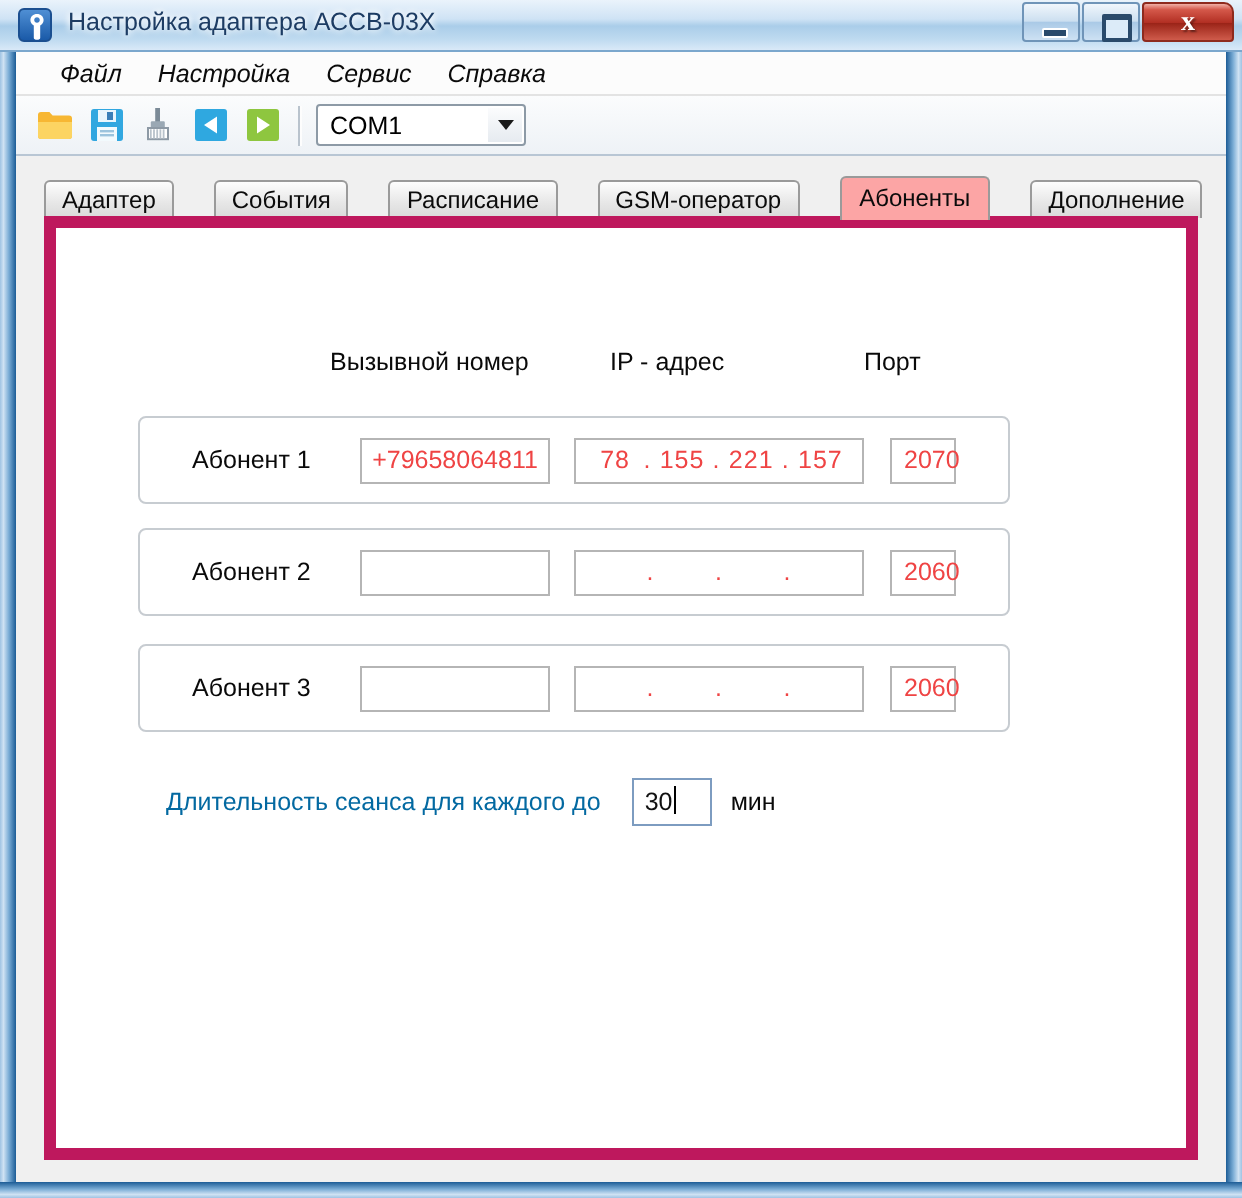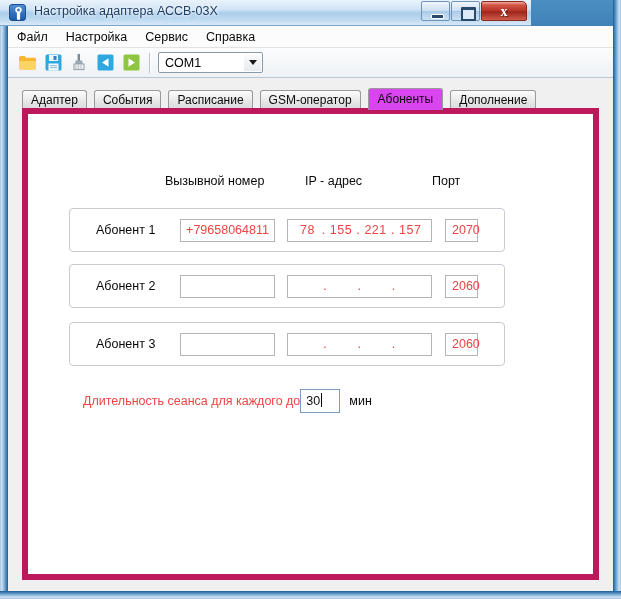--- a/index.html
+++ b/index.html
@@ -23,21 +23,21 @@
   }
   .frame-left  { left:0; top:0; width:8px; height:599px;
      background: linear-gradient(90deg,#9fc3e3 0%,#cfe2f3 22%,#7badd6 55%,#1c5c96 100%); }
   .frame-right { right:0; top:0; width:8px; height:599px;
      background: linear-gradient(270deg,#9fc3e3 0%,#cfe2f3 22%,#7badd6 55%,#1c5c96 100%); }
   .frame-bottom{ left:0; bottom:0; width:621px; height:8px;
      background: linear-gradient(0deg,#9fc3e3 0%,#cfe2f3 22%,#7badd6 55%,#1c5c96 100%); }
 
   
   .titlebar {
-    position:absolute; left:0; top:0; width:531px; height:26px;
+    position:absolute; left:0; top:0; width:621px; height:26px;
     background: linear-gradient(180deg,#eaf3fb 0%,#cfe3f5 38%,#aacde9 52%,#bedaf0 78%,#d9e9f8 100%);
     border-bottom: 1px solid #7ba7cd;
   }
   .title-icon {
     position:absolute; left:9px; top:4px; width:17px; height:17px;
     background: linear-gradient(180deg,#4f8fd4 0%,#1a5aa8 100%);
     border:1px solid #1b4f90; border-radius:3px;
   }
   .title-icon svg { position:absolute; left:3px; top:2px; }
   .title-text {
@@ -79,21 +79,21 @@
   
   .client {
     position:absolute; left:8px; top:26px; width:605px; height:565px;
     background:#f0f0f0;
   }
 
   
   .menubar {
     position:absolute; left:0; top:0; width:605px; height:22px;
     background:#fcfcfc; border-bottom:1px solid #e3e3e3;
-    display:flex; align-items:center; padding-left:0;
+    display:flex; align-items:center; padding-left:13px;font-style:italic;
   }
   .menu-item {
     font-size:12.5px; color:#0a0a0a; padding:2px 9px; cursor:default;
     white-space:nowrap;
   }
 
   
   .toolbar {
     position:absolute; left:0; top:22px; width:605px; height:30px;
     background: linear-gradient(180deg,#fbfcfd 0%,#eef2f6 100%);
@@ -120,30 +120,30 @@
     content:""; border-left:4px solid transparent; border-right:4px solid transparent;
     border-top:5px solid #1a1a1a;
   }
 
   
   .tabstrip {
     position:absolute; left:14px; top:62px; width:577px; height:21px;
     display:flex; align-items:flex-end;
   }
   .tab {
-    height:19px; padding:0 8px; margin-right:7px;
+    height:19px; padding:0 8px; margin-right:20px;
     background: linear-gradient(180deg,#fdfdfd 0%,#e6e6e6 60%,#dadada 100%);
     border:1px solid #9a9a9a; border-bottom:none;
     border-top-left-radius:3px; border-top-right-radius:3px;
     font-size:12px; color:#0b0b0b; line-height:18px;
     white-space:nowrap; cursor:default;
   }
   .tab.active {
     height:22px; line-height:21px;
-    background:#d946ef; border-color:#9a9a9a;
+    background:#fca5a5; border-color:#9a9a9a;
     position:relative; z-index:3; margin-bottom:-1px;
     padding:0 9px;
   }
   .tabpanel {
     position:absolute; left:14px; top:82px; width:577px; height:472px;
     background:#ffffff; border:6px solid #be185d;
   }
   .col-h { position:absolute; top:60px; font-size:12.5px; color:#0a0a0a; white-space:nowrap; }
   .col-h.num  { left:137px; }
   .col-h.ip   { left:277px; }
@@ -171,23 +171,23 @@
   .fld.ip    { left:217px; width:145px; text-align:center; letter-spacing:.5px; }
   .fld.port  { left:375px; width:33px; text-align:left; padding-left:6px; }
 
   .ip-inner { display:flex; align-items:center; justify-content:space-around; height:21px; padding:0 4px; }
   .ip-oct { min-width:20px; text-align:center; }
   .ip-dot { width:6px; text-align:center; }
 
   .session {
     position:absolute; left:55px; top:275px; display:flex; align-items:center;
   }
-  .session-label { font-size:12.5px; color:#ef4444; white-space:nowrap; }
+  .session-label { font-size:12.5px; color:#0369a1; white-space:nowrap; }
   .session-input {
-    width:40px; height:24px;
+    margin-left:16px; width:40px; height:24px;
     border:1px solid #7d9cc0; background:#ffffff;
     font-size:12.5px; color:#111; line-height:22px; padding-left:5px;
     position:relative;
   }
   .caret {
     display:inline-block; width:1px; height:14px; background:#000;
     vertical-align:-2px; margin-left:1px;
   }
   .session-unit { margin-left:9px; font-size:12.5px; color:#0a0a0a; }
 </style>

